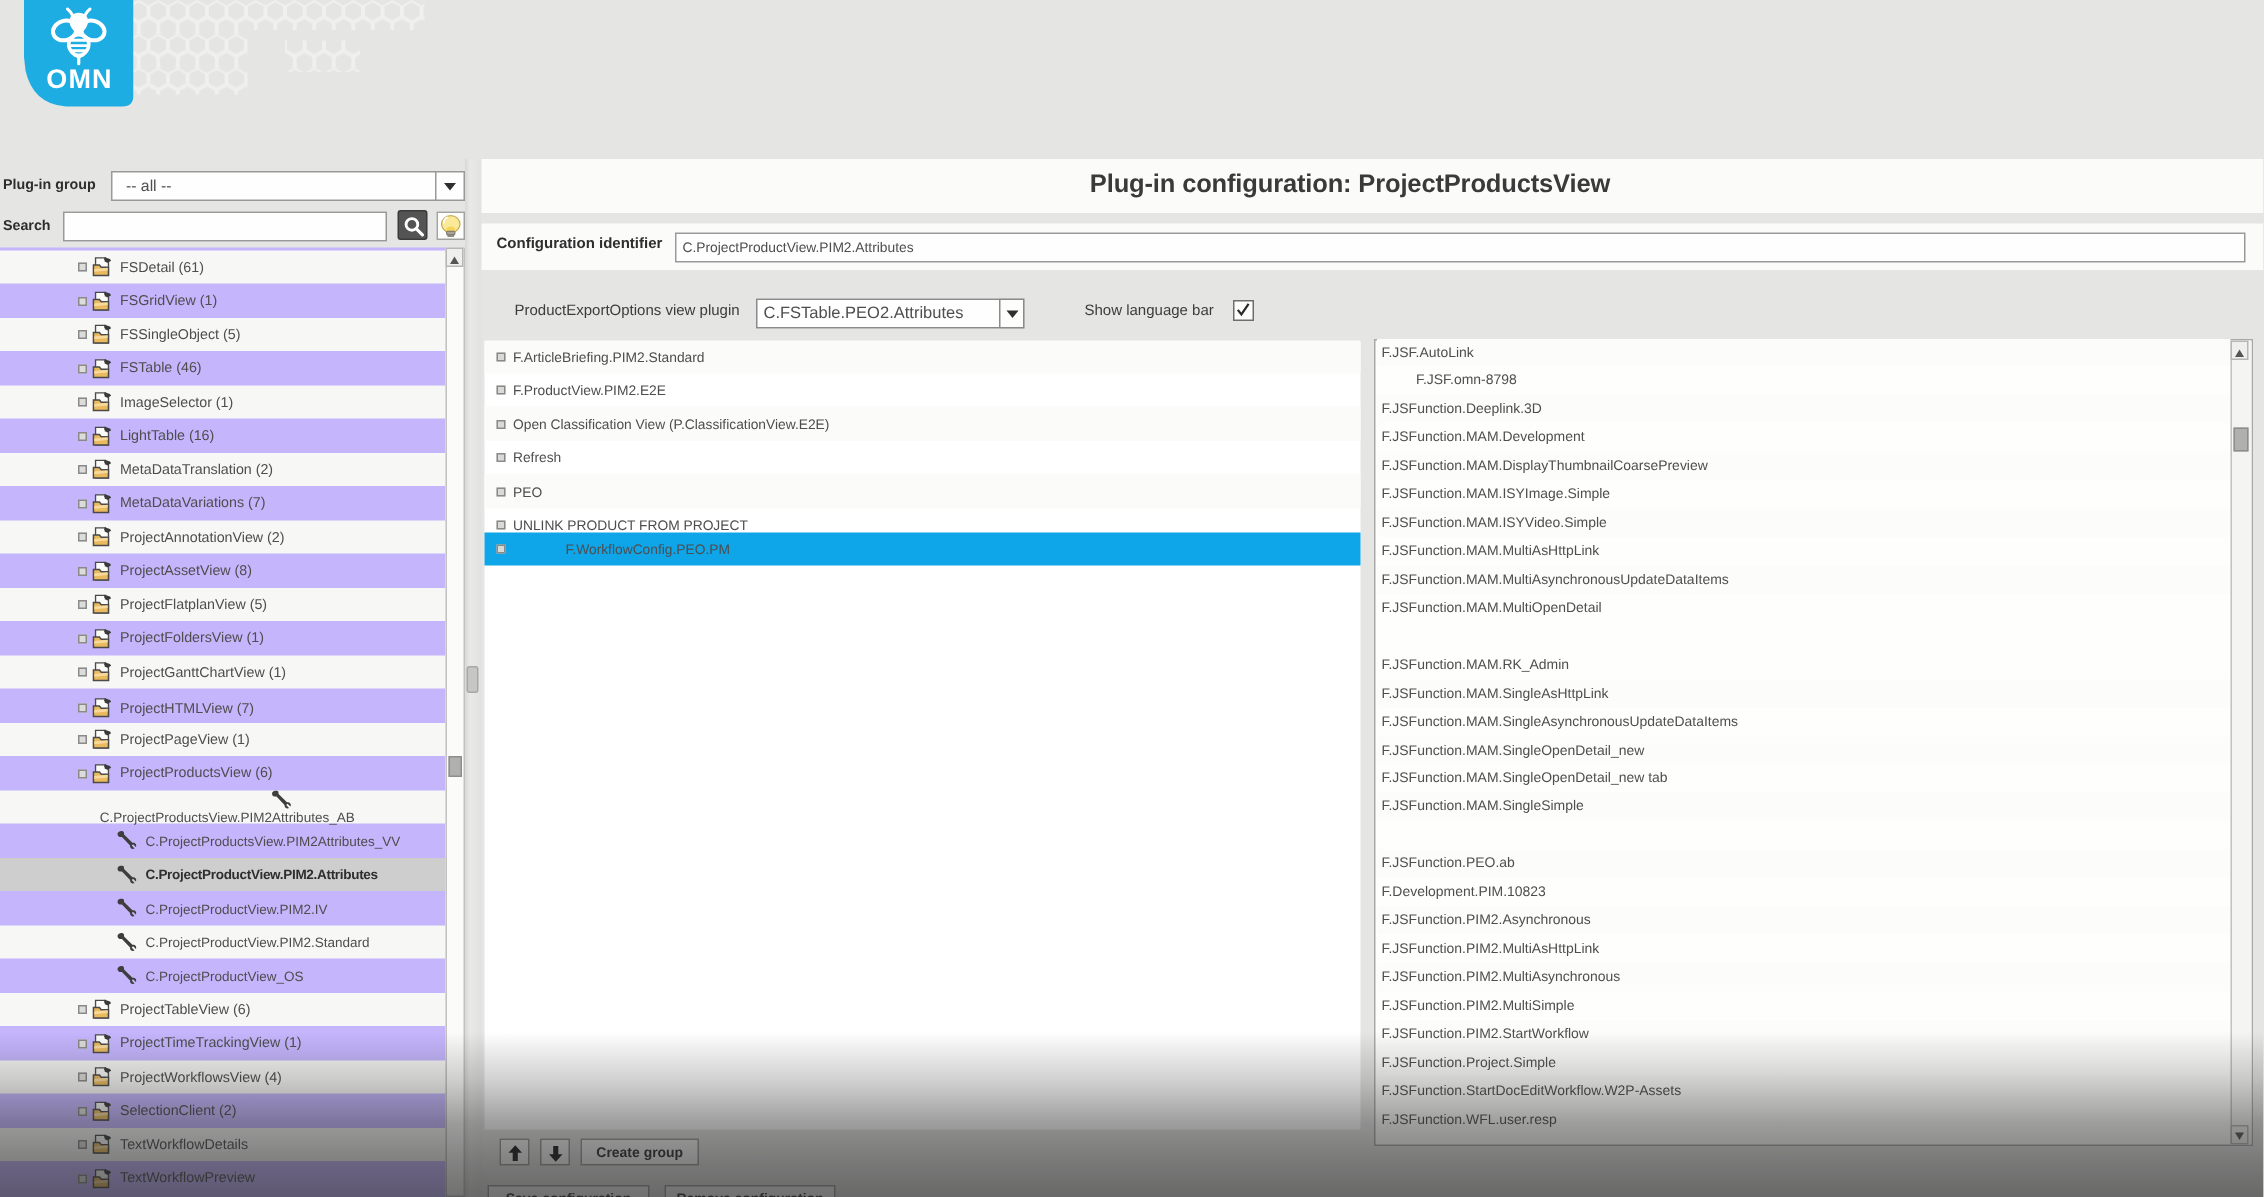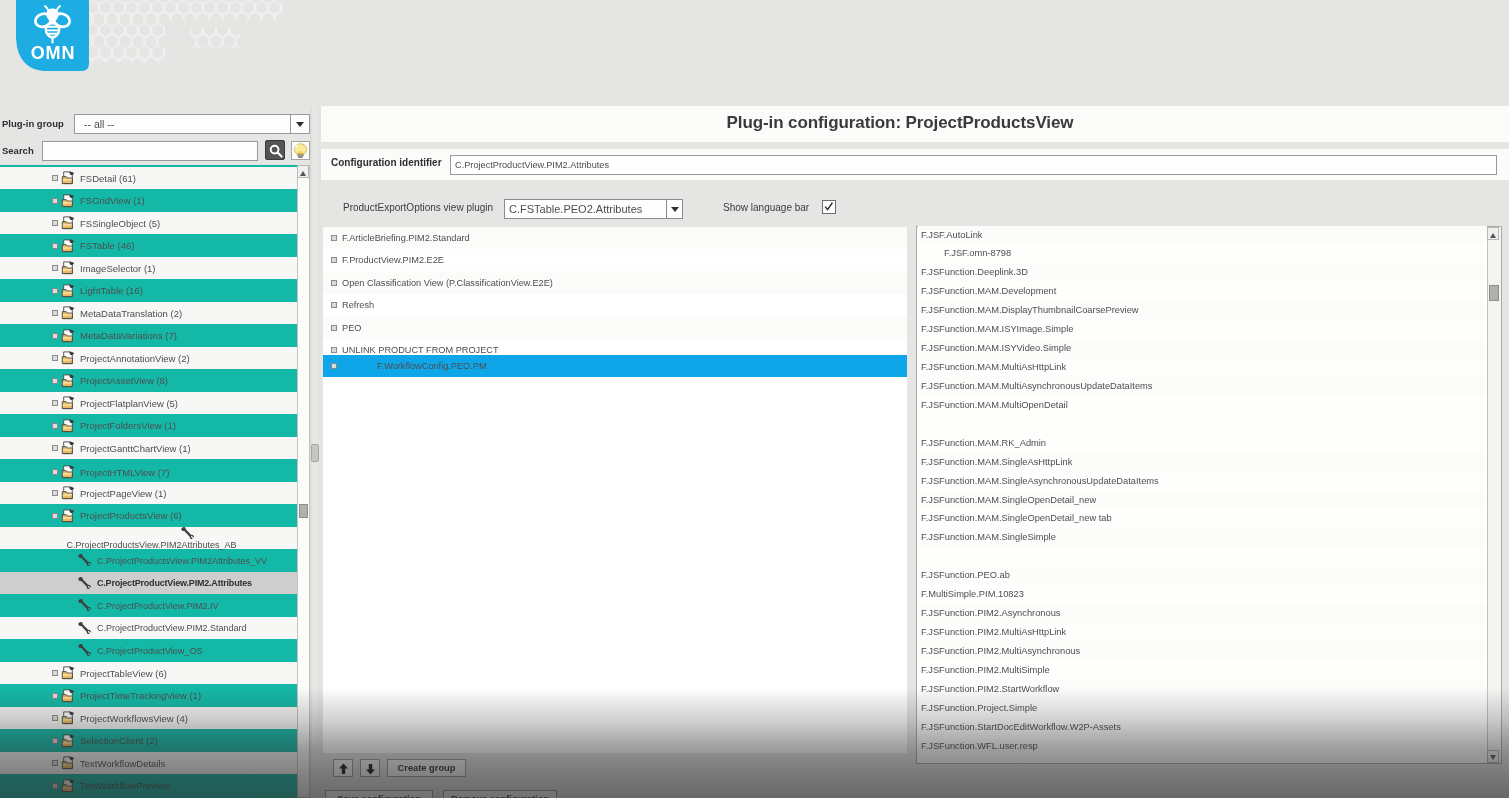--- a/index.html
+++ b/index.html
@@ -3,21 +3,21 @@
 <meta charset="utf-8">
 <style>
 * { margin:0; padding:0; box-sizing:border-box; }
 html,body { width:1509px; height:798px; overflow:hidden; }
 body { font-family:"Liberation Sans", sans-serif; background:#e5e5e4; position:relative; }
 .abs { position:absolute; }
 .lbl { position:absolute; font-size:9.5px; font-weight:bold; color:#2e2e2e; }
 .inp { position:absolute; background:#fefefe; border:1px solid #999; }
 .arrbtn { position:absolute; background:#fefefe; border:1px solid #999; }
 .arrbtn:after { content:""; position:absolute; left:50%; top:50%; margin:-2px 0 0 -4px; border:4px solid transparent; border-top:5px solid #2e2e2e; }
-#tree { position:absolute; left:0; top:165px; width:297px; height:633px; background:#14b8a6; }
+#tree { position:absolute; left:0; top:165px; width:297px; height:633px; background:#c4b5fd; }
 .trow { position:absolute; left:0; width:297px; height:22.5px; display:flex; align-items:center; }
 .trow.sel { background:#cecece; }
 .trow.sel .clabel { font-weight:bold; color:#2e2e2e; letter-spacing:-0.2px; }
 .expbox { display:inline-block; width:6px; height:6px; border:1px solid #8a8a8a; background:#dcdcda; margin-left:52px; flex:none; }
 .ficon { margin-left:3px; width:14px; height:14px; flex:none; }
 .ficon svg { display:block; }
 .wicon { margin-left:78px; width:13px; height:13px; flex:none; }
 .wicon svg { display:block; }
 .tlabel { font-size:9.5px; color:#4e4e4e; margin-left:5px; white-space:nowrap; }
 .clabel { font-size:9px; color:#4e4e4e; margin-left:6px; white-space:nowrap; }
@@ -462,21 +462,21 @@
 <div class="rrow" style="top:149.94px;background:#fcfcfb;">F.JSFunction.MAM.MultiAsynchronousUpdateDataItems</div>
 <div class="rrow" style="top:168.87px;">F.JSFunction.MAM.MultiOpenDetail</div>
 <div class="rrow" style="top:206.73px;">F.JSFunction.MAM.RK_Admin</div>
 <div class="rrow" style="top:225.66px;background:#fcfcfb;">F.JSFunction.MAM.SingleAsHttpLink</div>
 <div class="rrow" style="top:244.59px;">F.JSFunction.MAM.SingleAsynchronousUpdateDataItems</div>
 <div class="rrow" style="top:263.52px;background:#fcfcfb;">F.JSFunction.MAM.SingleOpenDetail_new</div>
 <div class="rrow" style="top:282.45px;">F.JSFunction.MAM.SingleOpenDetail_new tab</div>
 <div class="rrow" style="top:301.38px;background:#fcfcfb;">F.JSFunction.MAM.SingleSimple</div>
 <div class="rrow" style="top:320.31px;margin-top:18px;">F.JSFunction.MAM.Standart</div>
 <div class="rrow" style="top:339.24px;background:#fcfcfb;">F.JSFunction.PEO.ab</div>
-<div class="rrow" style="top:358.17px;">F.MultiSimple.PIM.10823</div>
+<div class="rrow" style="top:358.17px;">F.Development.PIM.10823</div>
 <div class="rrow" style="top:377.10px;background:#fcfcfb;">F.JSFunction.PIM2.Asynchronous</div>
 <div class="rrow" style="top:396.03px;">F.JSFunction.PIM2.MultiAsHttpLink</div>
 <div class="rrow" style="top:414.96px;background:#fcfcfb;">F.JSFunction.PIM2.MultiAsynchronous</div>
 <div class="rrow" style="top:433.89px;">F.JSFunction.PIM2.MultiSimple</div>
 <div class="rrow" style="top:452.82px;background:#fcfcfb;">F.JSFunction.PIM2.StartWorkflow</div>
 <div class="rrow" style="top:471.75px;">F.JSFunction.Project.Simple</div>
 <div class="rrow" style="top:490.68px;background:#fcfcfb;">F.JSFunction.StartDocEditWorkflow.W2P-Assets</div>
 <div class="rrow" style="top:509.61px;">F.JSFunction.WFL.user.resp</div>
 <div class="abs" style="left:570px;top:0;width:14px;height:536px;background:#f4f4f3;border-left:1px solid #c2c2c1;"></div>
 <div class="sbarrow sb-up" style="left:570px;top:0px;"></div>

